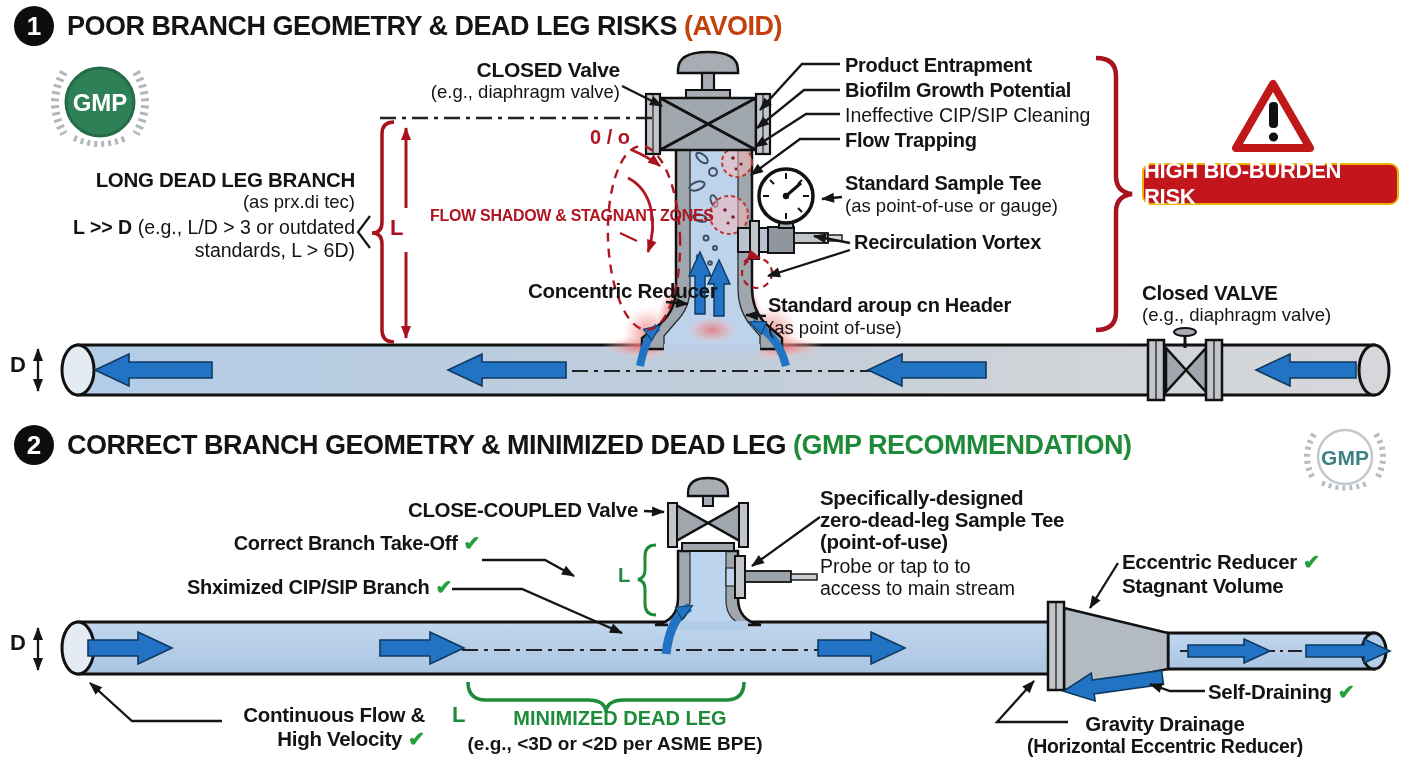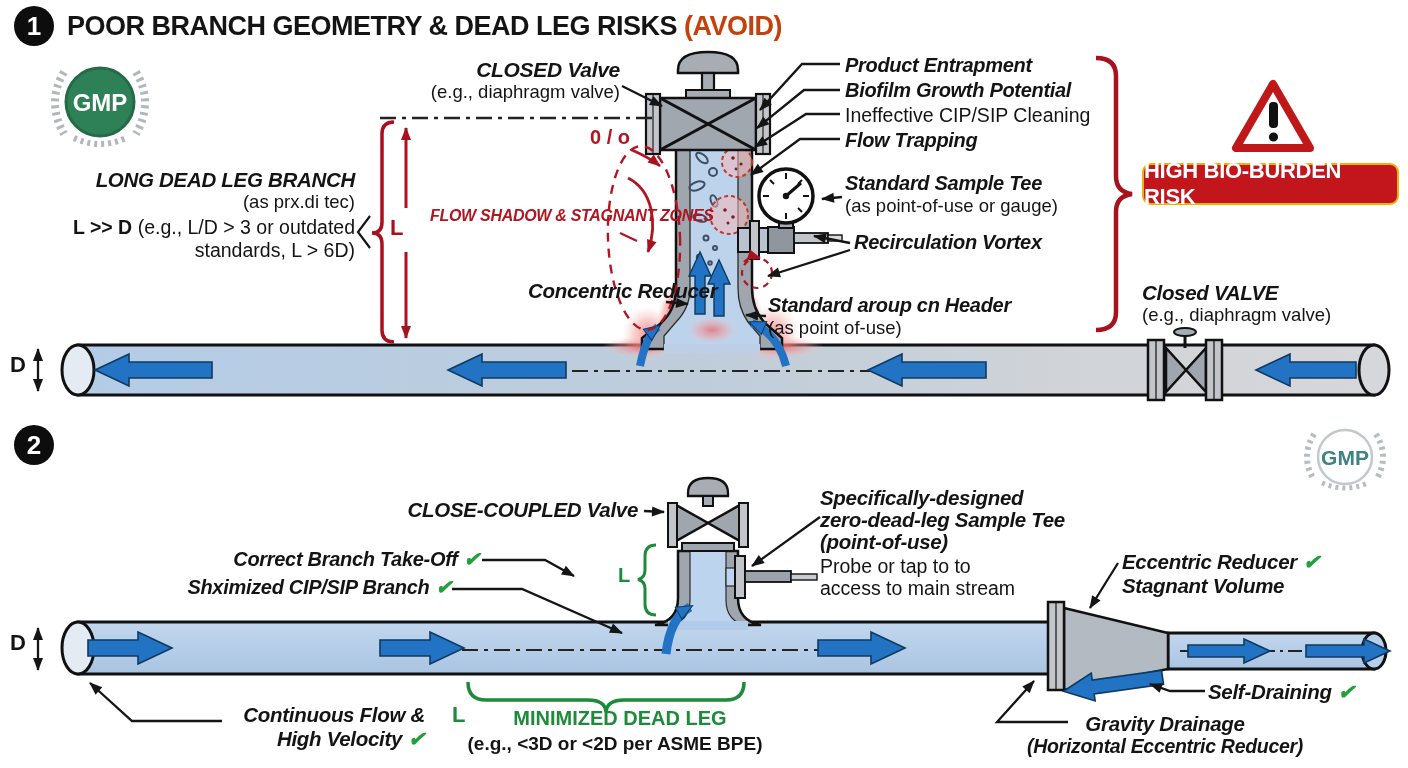--- a/index.html
+++ b/index.html
@@ -12,21 +12,21 @@
   .ctr{text-align:center;}
   .rt{text-align:right;}
   .red{color:#a8121f;}
   .darkred{color:#b01622;}
   .green{color:#1e8b3a;}
   .chk{color:#23a03c;font-weight:bold;margin-left:6px;}
   .title-row{display:flex;align-items:center;gap:13px;}
   .numcirc{width:40px;height:40px;border-radius:50%;background:#0d0d0d;color:#fff;
            font-weight:bold;font-size:26px;display:flex;align-items:center;justify-content:center;}
   .bigtitle{font-size:27px;font-weight:bold;letter-spacing:-0.5px;white-space:nowrap;}
-  .lbl{font-size:20px;font-weight:bold;letter-spacing:-0.3px;line-height:23px;white-space:nowrap;font-style:italic;}
+  .lbl{font-size:20px;font-weight:bold;letter-spacing:-0.3px;line-height:23px;white-space:nowrap;}
   .sub{font-size:18.5px;line-height:22px;white-space:nowrap;}
   .badge{background:#c3161c;border:2px solid #eab308;border-radius:9px;color:#fff;
          font-weight:bold;font-size:22px;display:flex;align-items:center;justify-content:center;
          letter-spacing:-0.3px;}
   svg text{font-family:"Liberation Sans",sans-serif;}
 </style>
 </head>
 <body>
 
 <div id="stage">
@@ -324,25 +324,27 @@
 
 <div class="abs lbl" style="left:1142px;top:281px;font-size:20.5px;">Closed VALVE</div>
 <div class="abs sub" style="left:1142px;top:304px;">(e.g., diaphragm valve)</div>
 
 <div class="abs badge" style="left:1142px;top:163px;width:253px;height:38px;">HIGH BIO-BURDEN RISK</div>
 
 <div class="abs b" style="left:10px;top:352px;font-size:22px;">D</div>
 
 <div class="abs title-row" style="left:14px;top:425px;">
   <div class="numcirc">2</div>
+  <div class="bigtitle"><span>CORRECT BRANCH GEOMETRY &amp; MINIMIZED DEAD LEG</span>
+    <span style="color:#1e8b3a;">(GMP RECOMMENDATION)</span></div>
 </div>
 
 <div class="abs lbl rt" style="left:400px;top:498px;width:238px;font-size:20.5px;">CLOSE-COUPLED Valve</div>
 
-<div class="abs lbl rt" style="left:155px;top:548px;width:325px;"><span>Correct Branch Take-Off</span><span class="chk">✔</span></div>
+<div class="abs lbl rt" style="left:155px;top:532px;width:325px;"><span>Correct Branch Take-Off</span><span class="chk">✔</span></div>
 <div class="abs lbl rt" style="left:125px;top:576px;width:327px;"><span>Shximized CIP/SIP Branch</span><span class="chk">✔</span></div>
 
 <div class="abs lbl" style="left:820px;top:486px;font-size:20.5px;">Specifically-designed</div>
 <div class="abs lbl" style="left:820px;top:508px;font-size:20.5px;">zero-dead-leg Sample Tee</div>
 <div class="abs lbl" style="left:820px;top:530px;font-size:20.5px;">(point-of-use)</div>
 <div class="abs sub" style="left:820px;top:555px;font-size:19.5px;">Probe or tap to to</div>
 <div class="abs sub" style="left:820px;top:577px;font-size:19.5px;">access to main stream</div>
 
 <div class="abs lbl" style="left:1122px;top:550px;font-size:20.5px;"><span>Eccentric Reducer</span><span class="chk">✔</span></div>
 <div class="abs lbl" style="left:1122px;top:574px;font-size:20.5px;">Stagnant Volume</div>

